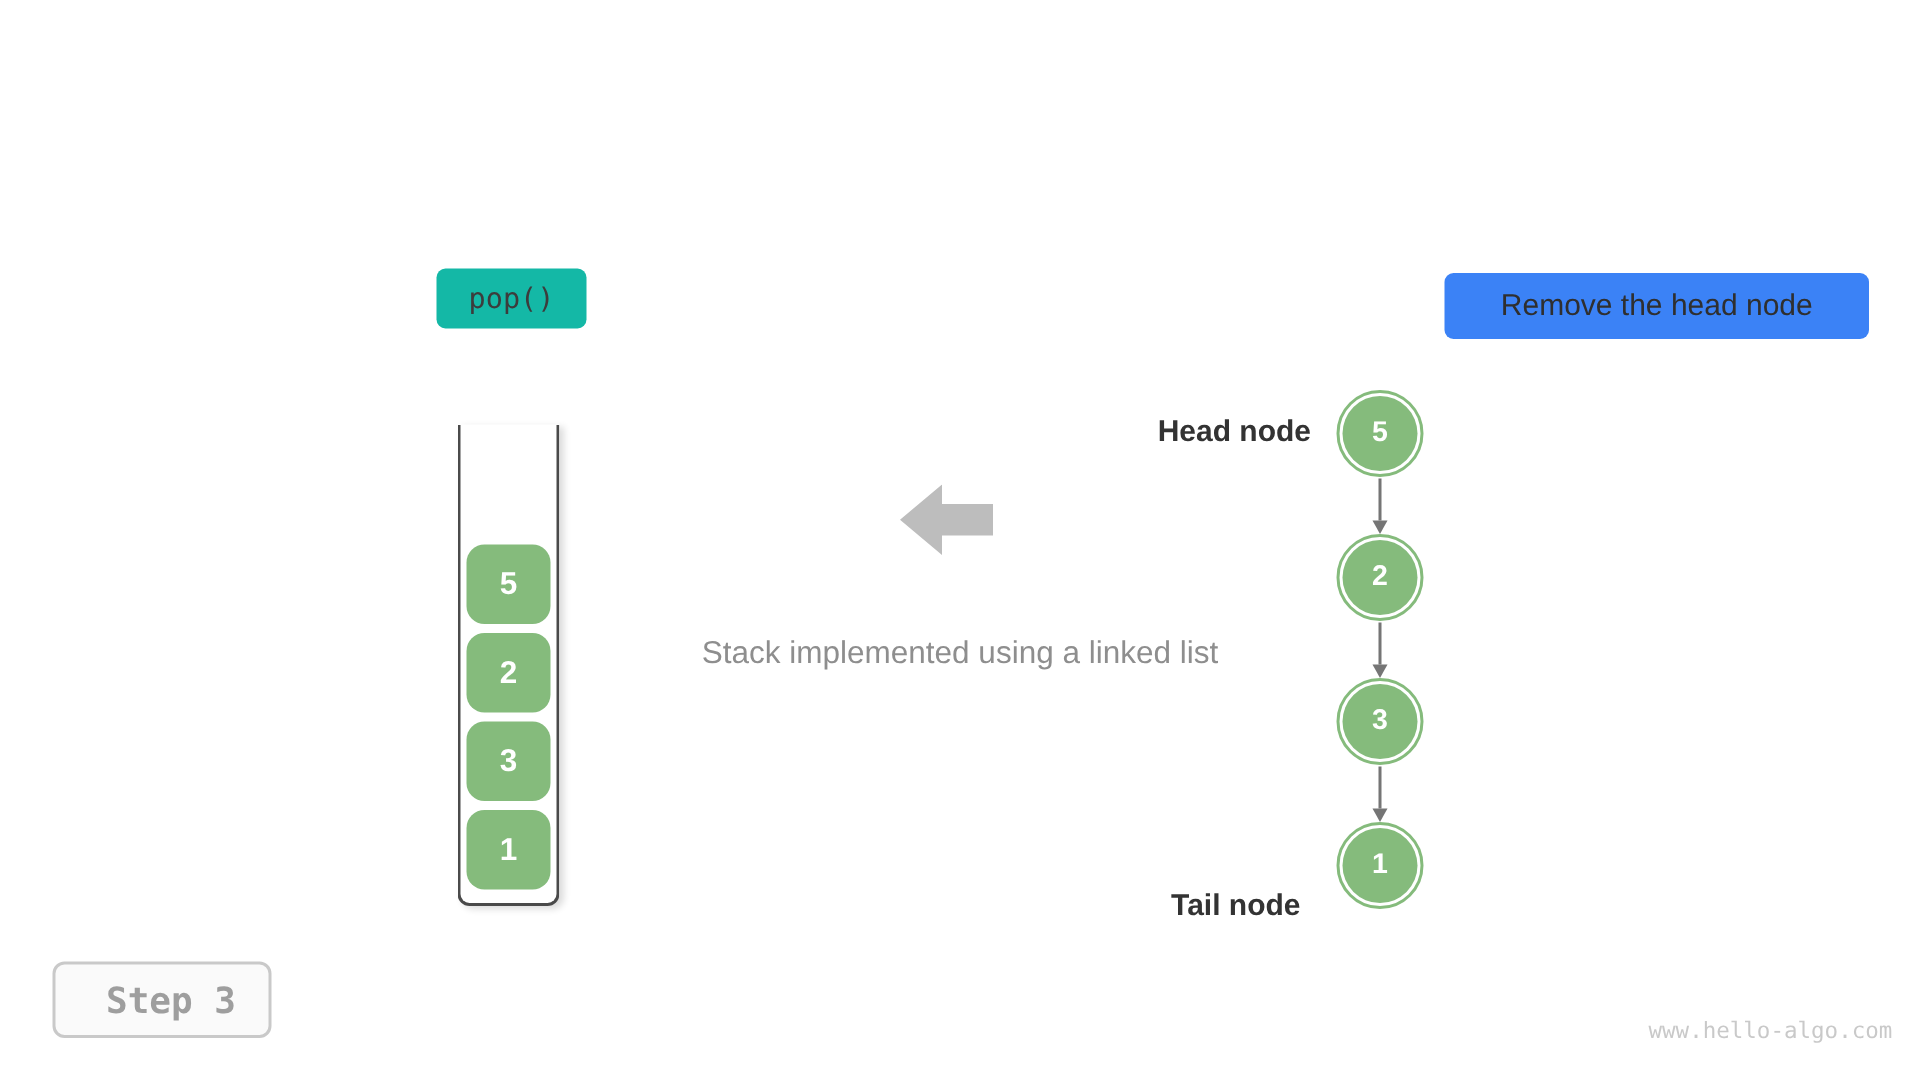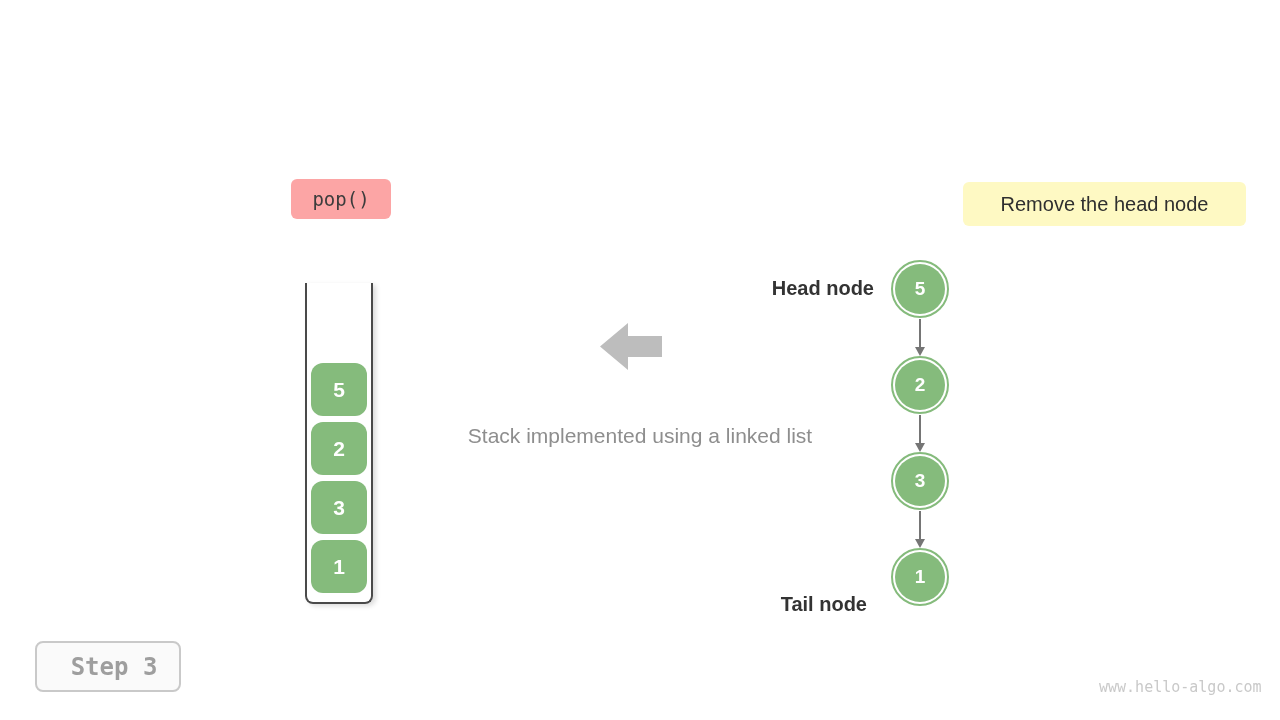--- a/index.html
+++ b/index.html
@@ -107,23 +107,23 @@
   
   .watermark {
     left: 1099px; top: 678px;
     font-family: "DejaVu Sans Mono", monospace;
     font-size: 15px; color: #c9c9c9;
   }
 </style>
 </head>
 <body>
 
-<div class="abs badge op-badge" style="background-color: #fca5a5;">pop()</div>
+<div class="abs badge op-badge" style="background-color: #14b8a6;">pop()</div>
 
-<div class="abs badge action-badge" style="background-color: #fef9c3; text-align: right;">Remove the head node</div>
+<div class="abs badge action-badge" style="background-color: #3b82f6; text-align: right;">Remove the head node</div>
 
 <div class="abs stack-container" style="border-color: rgb(74, 74, 74);">
   <div class="stack-cell" style="background-color: rgb(133, 187, 124);">5</div>
   <div class="stack-cell" style="background-color: rgb(133, 187, 124);">2</div>
   <div class="stack-cell" style="background-color: rgb(133, 187, 124);">3</div>
   <div class="stack-cell" style="background-color: rgb(133, 187, 124);">1</div>
 </div>
 
 <svg class="abs big-arrow" width="62" height="47" viewBox="0 0 62 47">
   <polygon points="0,23.5 28,0 28,13 62,13 62,34 28,34 28,47" fill="#bdbdbd"></polygon>

